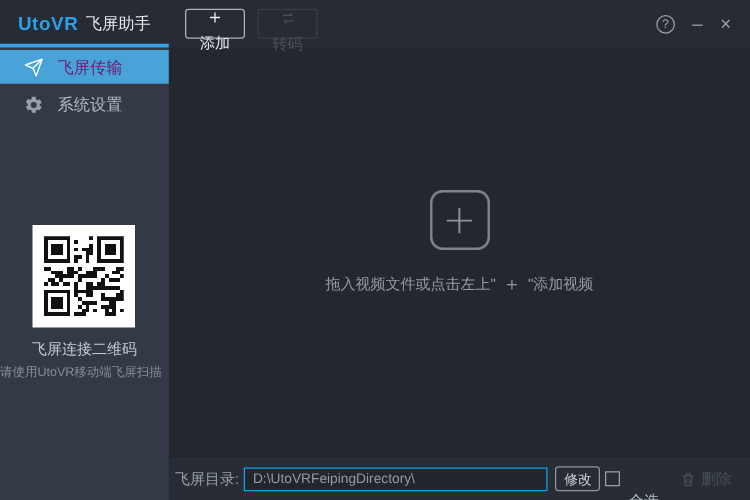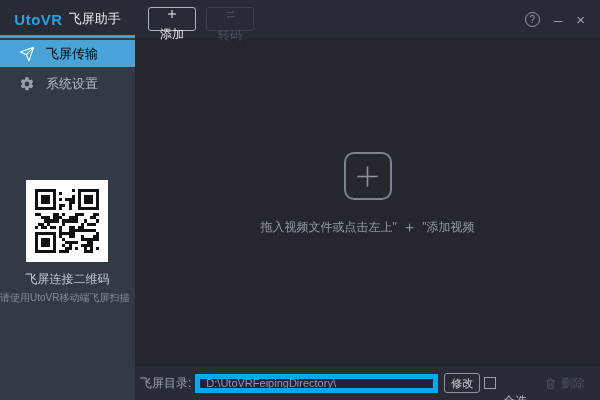--- a/index.html
+++ b/index.html
@@ -29,21 +29,21 @@
     background:#38a1e6; z-index:4; }
 
   
   .sidebar { position:absolute; left:0; top:38px; width:135px; height:362px;
     background:#333a46; z-index:2; }
   .nav { padding-top:2px; }
   .nav-item { height:27px; margin-bottom:3px; display:flex; align-items:center;
     gap:11px; padding-left:19px; color:#b6bcc4; font-size:13px; cursor:pointer; }
   .nav-item svg { stroke:#9aa0a8; flex:0 0 auto; }
   .nav-item .gear-fill { fill:#9aa0a8; stroke:none; }
-  .nav-item.active { background:#47a3d8; color:#000000; }
+  .nav-item.active { background:#47a3d8; color:#701a75; }
   .nav-item.active svg { stroke:#ffffff; }
   .qr-box { position:absolute; left:26px; top:142px; width:82px; height:82px;
     background:#ffffff; display:flex; align-items:center; justify-content:center; }
   .qr-caption { position:absolute; top:233px; left:0; width:135px; text-align:center;
     color:#c6cbd2; font-size:12px; }
   .qr-hint { position:absolute; top:253px; left:0; width:135px; 
     color:#878d96; font-size:10px; }
 
   
   .main { position:absolute; left:135px; top:38px; width:465px; height:327px;
@@ -54,21 +54,21 @@
   .dropzone svg { stroke:#8d939c; }
   .drop-hint { position:absolute; top:180px; left:0; width:100%; text-align:center;
     color:#959ba4; font-size:12px; }
   .drop-hint .hint-plus { font-size:15px; vertical-align:-1px; padding:0 2px; }
 
   
   .bottombar { position:absolute; left:135px; top:365px; width:465px; height:35px;
     background:#282d35; border-top:1px solid #1f232a; display:flex; align-items:center; }
   .dir-label { margin-left:5px; color:#9aa0a8; font-size:12px; white-space:nowrap; }
   .dir-input { margin-left:4px; width:243px; height:19px; background:#22262c;
-    border:5px solid #0ea5e9; color:#939aa3; font-size:11px; padding:0 6px; outline:none;
+    border:1px solid #0ea5e9; color:#939aa3; font-size:11px; padding:0 6px; outline:none;
     font-family:"Liberation Sans","DejaVu Sans",sans-serif; }
   .modify-btn { margin-left:6px; height:20px; padding:0 6px; border:1px solid #8f959e;
     border-radius:3px; background:transparent; color:#ced2d8; font-size:11px; cursor:pointer; }
   .selectall-group { margin-left:auto; display:flex; align-items:center; gap:7px; }
   .checkbox { width:12px; height:12px; border:1px solid #9aa0a8; background:transparent;
     cursor:pointer; }
   .selectall-label { color:#b6bcc4; font-size:12px;margin-top:36px; }
   .delete-group { display:flex; align-items:center; gap:4px; margin-left:17px;
     margin-right:15px; color:#4a505a; font-size:12px; }
   .delete-group svg { stroke:#4a505a; }

